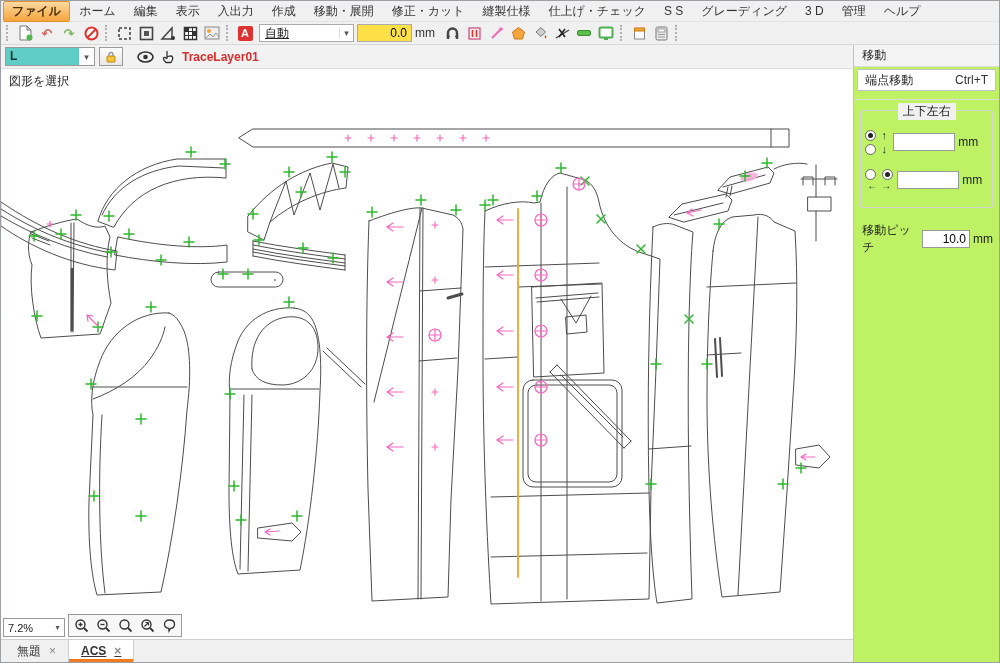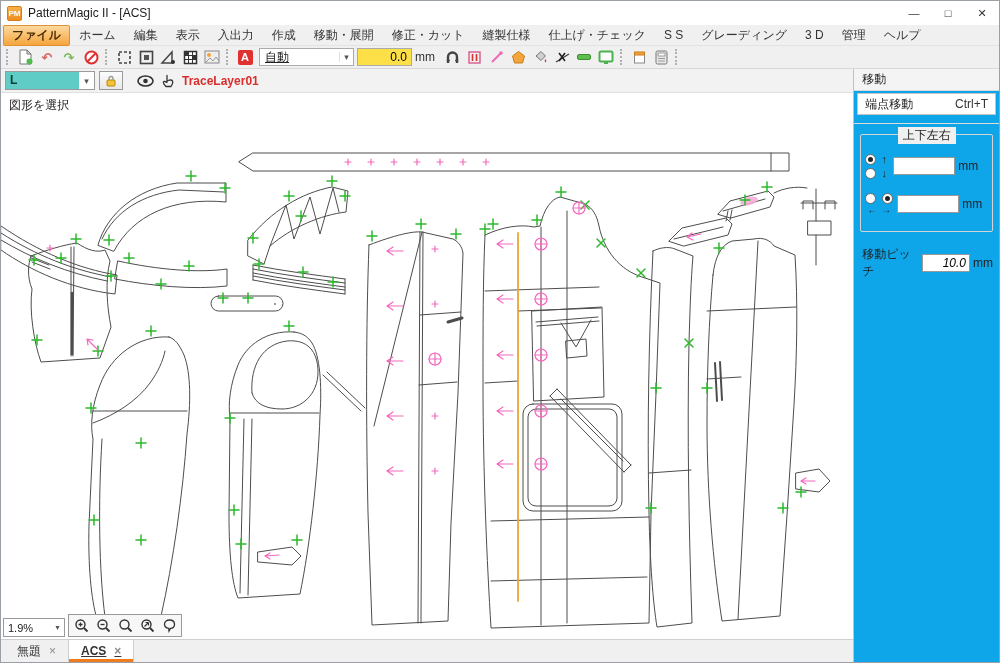--- a/index.html
+++ b/index.html
@@ -59,60 +59,51 @@
   .zoom-btn { width:22px; height:19px; display:flex; align-items:center; justify-content:center; }
 
   
   .tabbar { height:23px; background:#f0f0f0; border-top:1px solid #cfcfcf; display:flex; align-items:stretch; padding-left:4px; flex:0 0 auto;}
   .tab { display:flex; align-items:center; gap:8px; padding:0 12px; color:#333; position:relative; }
   .tab .x { color:#8a8a8a; font-size:12px; }
   .tab.active { background:#ffffff; border-left:1px solid #cfcfcf; border-right:1px solid #cfcfcf; font-weight:bold;text-decoration:underline; }
   .tab.active::after { content:""; position:absolute; left:0; right:0; bottom:0; height:3px; background:#f07b21; }
 
   
-  .right-panel { width:145px; background:#0ea5e9; display:flex; flex-direction:column; font-size:12px; }
+  .right-panel { width:145px; background:#bef264; display:flex; flex-direction:column; font-size:12px; }
   .rp-header { height:22px; display:flex; align-items:center; padding-left:8px; border-bottom:1px solid #dadada; background:#f4f4f4; color:#222;}
   .rp-list { margin:2px 3px; background:#fff; border:1px solid #c3c3c3; }
   .rp-row { height:20px; display:flex; align-items:center; padding:0 7px; color:#222; }
   .rp-row .sc { margin-left:auto; color:#333; }
   .rp-row.selected { background:#cce4f7; border:1px solid #9ac2e8; height:20px; }
   .rp-sep { border-top:1px solid #dcdcdc; margin:6px 0 0 0; }
   .groupbox { margin:10px 6px 0 6px; border:1px solid #d4d4d4; border-radius:2px; position:relative; padding:12px 4px 10px 4px; }
   .groupbox .legend { position:absolute; top:-8px; left:50%; transform:translateX(-50%); background:#f0f0f0; padding:0 5px; color:#222; white-space:nowrap;}
   .dir-row { display:flex; align-items:center; margin:6px 0; }
   .radio-col { display:flex; flex-direction:column; gap:2px; margin-right:4px; }
   .radio-line { display:flex; align-items:center; gap:3px; }
   .radio { width:11px; height:11px; border:1px solid #666; border-radius:50%; background:#fff; display:inline-block; position:relative; flex:0 0 auto;}
   .radio.checked::after { content:""; position:absolute; left:2px; top:2px; width:5px; height:5px; border-radius:50%; background:#222; }
   .arrow-glyph { font-size:11px; color:#222; width:10px; text-align:center;}
   .dir-input { width:62px; height:18px; border:1px solid #999; background:#fff; padding:0 3px; font-size:12px; font-family:inherit;}
   .mm { margin-left:3px; color:#222; }
   .hv-pair { display:flex; flex-direction:column; align-items:center; margin-right:4px;}
   .hv-radios { display:flex; gap:6px; }
   .hv-arrows { display:flex; gap:4px; font-size:10px; color:#222; }
   .pitch-row { display:flex; align-items:center; margin:14px 6px 0 8px; }
-  .pitch-input { width:48px; height:18px; border:1px solid #999; background:#fff; text-align:right; padding:0 3px; font-size:12px; font-family:inherit;font-style:italic;}
+  .pitch-input { width:48px; height:18px; border:1px solid #999; background:#fff; text-align:right; padding:0 3px; font-size:12px; font-family:inherit;}
   .rp-buttons { display:flex; gap:6px; margin:12px 5px 0 5px; padding-top:10px; border-top:1px solid #dcdcdc;}
   .rp-btn { flex:1; height:21px; background:linear-gradient(#fdfdfd,#e9e9e9); border:1px solid #a8a8a8; border-radius:2px;
     display:flex; align-items:center; justify-content:center; color:#222; }
 </style>
 </head>
 <body>
 
 <div class="window">
 
-  <div class="titlebar">
-    <div class="app-icon">PM</div>
-    <div class="title-text">PatternMagic II - [ACS]</div>
-    <div class="win-controls">
-      <div class="win-btn">—</div>
-      <div class="win-btn">□</div>
-      <div class="win-btn">✕</div>
-    </div>
-  </div>
 
   <div class="menubar">
     <div class="menu-item active">ファイル</div>
     <div class="menu-item">ホーム</div>
     <div class="menu-item">編集</div>
     <div class="menu-item">表示</div>
     <div class="menu-item">入出力</div>
     <div class="menu-item">作成</div>
     <div class="menu-item">移動・展開</div>
     <div class="menu-item">修正・カット</div>
@@ -375,21 +366,21 @@
             <circle cx="540" cy="318" r="6"></circle>
               <circle cx="540" cy="371" r="6"></circle>
               <circle cx="578" cy="115" r="6"></circle>
               <circle cx="434" cy="266" r="6"></circle>
             <path d="M534,151 h12 M540,145 v12 M534,206 h12 M540,200 v12 M534,262 h12 M540,256 v12 M534,318 h12 M540,312 v12 M534,371 h12 M540,365 v12 M572,115 h12 M578,109 v12 M428,266 h12 M434,260 v12"></path>
           </g>
         </svg>
 
         <div class="zoombar">
           <div class="zoom-combo">
-            <span class="val">1.9%</span>
+            <span class="val">7.2%</span>
             <span class="arrow">▾</span>
           </div>
           <div class="zoom-group">
             <div class="zoom-btn">
               <svg width="15" height="15" viewBox="0 0 15 15">
                   <circle cx="6.5" cy="6.5" r="4.5" stroke="#333" fill="none" stroke-width="1.4"></circle>
                   <line x1="10" y1="10" x2="13.5" y2="13.5" stroke="#333" stroke-width="1.8"></line>
                   <path d="M4.5,6.5 h4 M6.5,4.5 v4" stroke="#333" stroke-width="1.3"></path>
                 </svg>
             </div>

